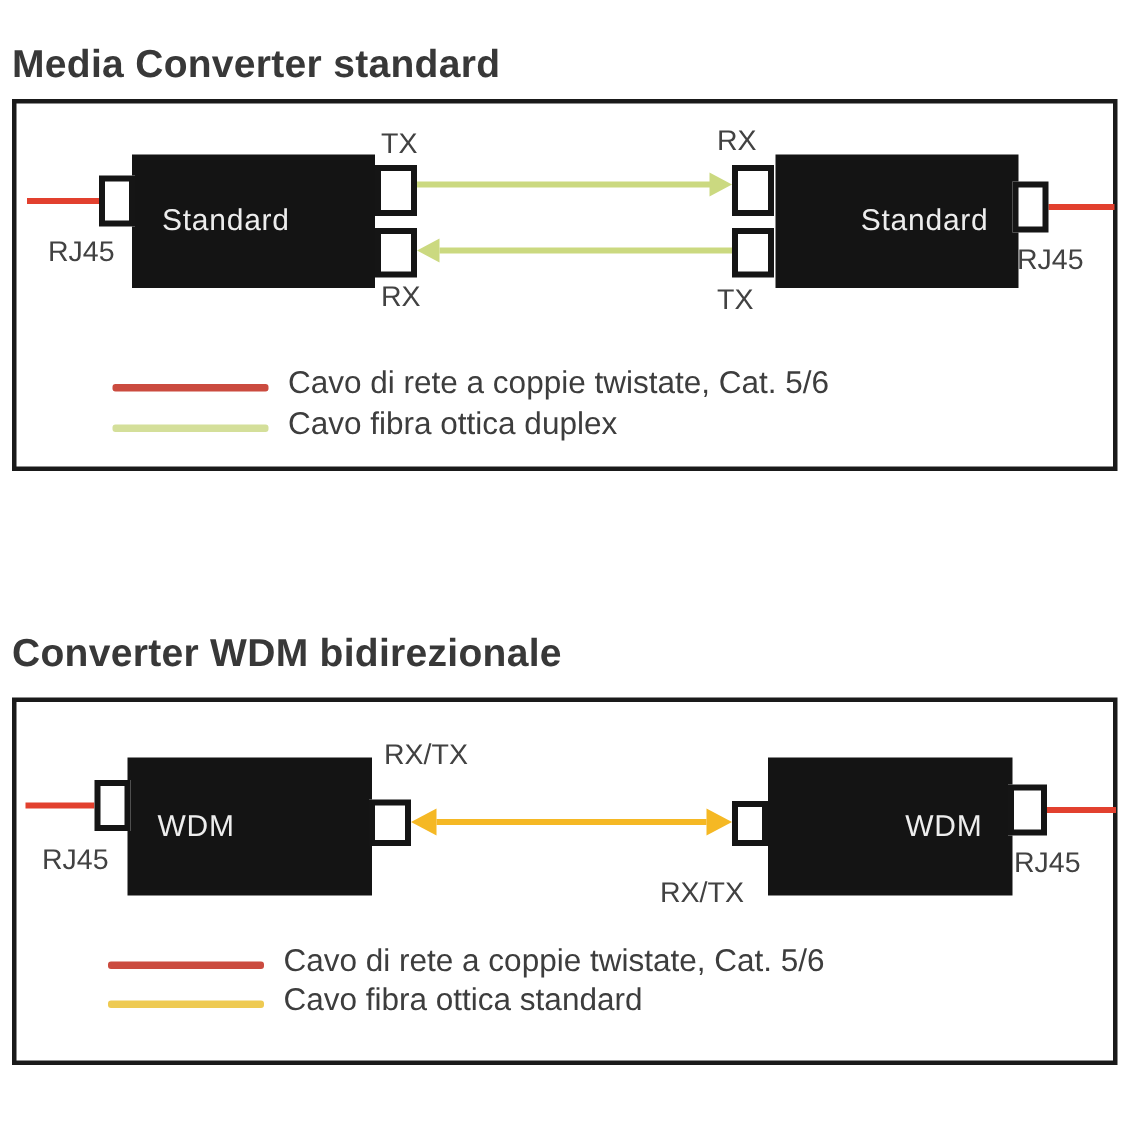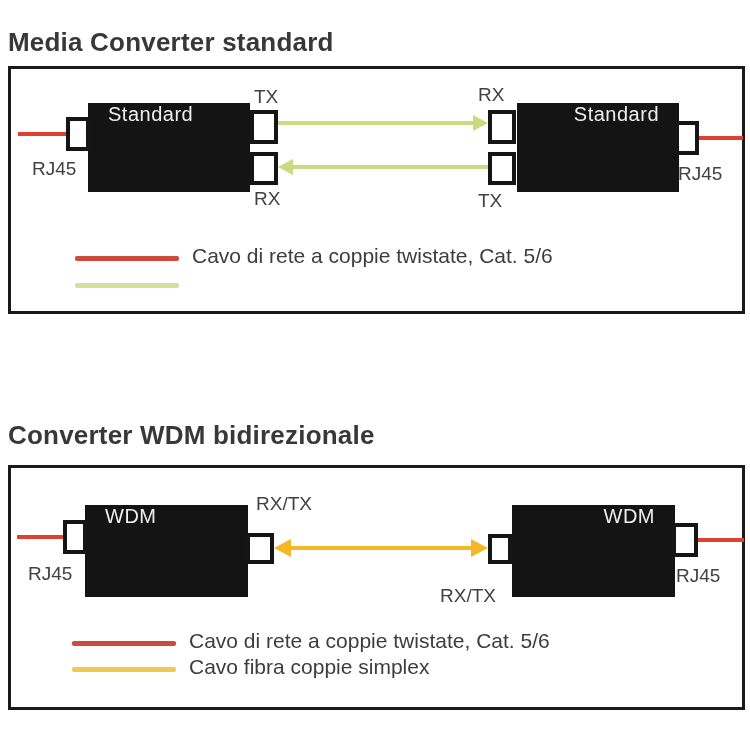--- a/index.html
+++ b/index.html
@@ -29,21 +29,21 @@
     width: 737px;
     border: 3px solid #1a1a1a;
     box-sizing: border-box;
     background: #ffffff;
   }
   .p1 { top: 66px;  height: 248px; }
   .p2 { top: 465px; height: 245px; }
   .device {
     position: absolute;
     display: flex;
-    align-items: flex-start;
+    align-items: center;
     box-sizing: border-box;
     z-index: 2;
   }
   .devL { justify-content: flex-start; padding-left: 20px; }
   .devR { justify-content: flex-end;  padding-right: 20px; }
   .devlabel {
     font-size: 20px;
     letter-spacing: 0.5px;
     white-space: nowrap;
   }
@@ -150,20 +150,21 @@
     <div class="port p-tx-1R"></div>
     <span class="label lbl-rx-1R">RX</span>
     <span class="label lbl-tx-1R">TX</span>
     <div class="port p-rj45-1R"></div>
     <div class="cable r1R" style="background-color: rgb(226, 64, 46);"></div>
     <span class="label lbl-rj45-1R">RJ45</span>
 
     <div class="swatch s1a" style="background-color: rgb(203, 75, 63);"></div>
     <span class="label legendlbl l1a">Cavo di rete a coppie twistate, Cat. 5/6</span>
     <div class="swatch s1b" style="background-color: rgb(212, 223, 154);"></div>
+    <span class="label legendlbl l1b">Cavo fibra ottica duplex</span>
   </div>
 
   <h1 class="title t2" style="color: rgb(56, 56, 56); text-align: right;">Converter WDM bidirezionale</h1>
 
   <div class="panel p2">
 
     <div class="device devL dev2L" style="background-color: rgb(20, 20, 20);">
       <span class="devlabel" style="color: rgb(237, 237, 237);">WDM</span>
     </div>
     <div class="port p-rj45-2L"></div>
@@ -182,16 +183,16 @@
     </div>
     <div class="port p-fib-2R"></div>
     <span class="label lbl-rxtx-2R">RX/TX</span>
     <div class="port p-rj45-2R"></div>
     <div class="cable r2R" style="background-color: rgb(226, 64, 46);"></div>
     <span class="label lbl-rj45-2R">RJ45</span>
 
     <div class="swatch s2a" style="background-color: rgb(203, 75, 63);"></div>
     <span class="label legendlbl l2a">Cavo di rete a coppie twistate, Cat. 5/6</span>
     <div class="swatch s2b" style="background-color: rgb(238, 202, 82);"></div>
-    <span class="label legendlbl l2b">Cavo fibra coppie simplex</span>
+    <span class="label legendlbl l2b">Cavo fibra ottica standard</span>
   </div>
 
 </div>
 
 </body></html>

